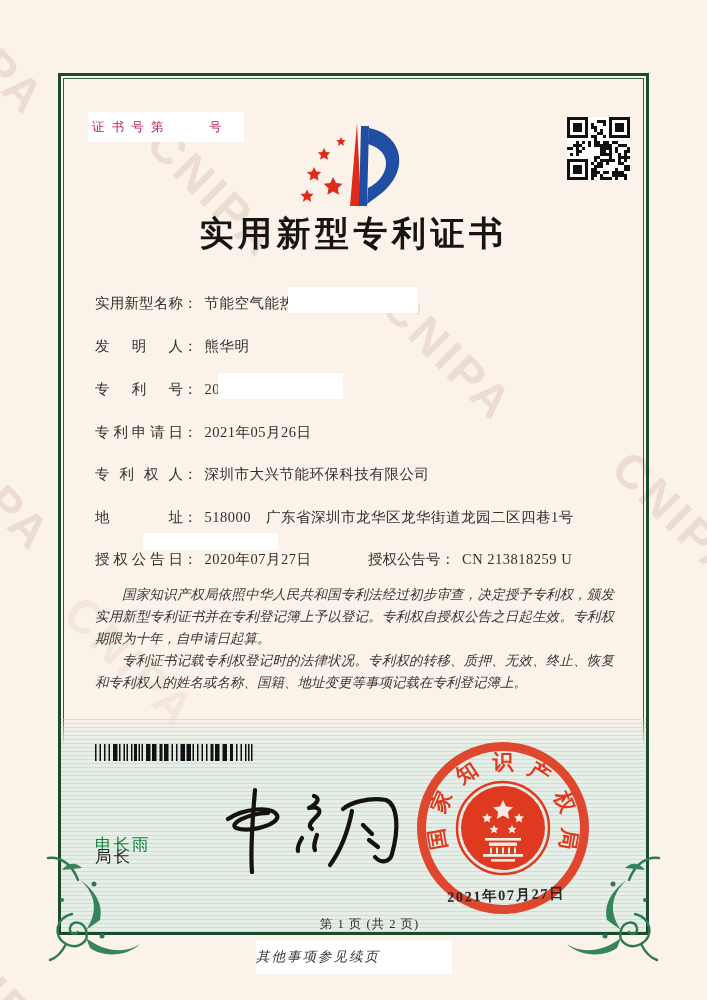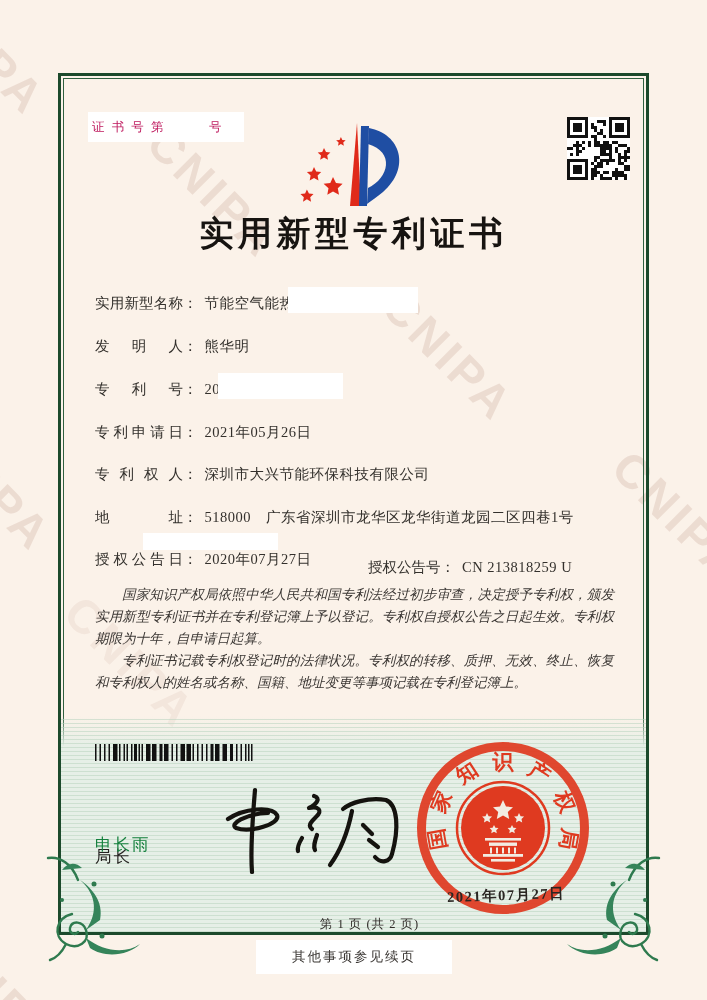--- a/index.html
+++ b/index.html
@@ -18,38 +18,38 @@
           repeating-linear-gradient(0deg, rgba(184,211,190,.55) 0 1px, rgba(184,211,190,0) 1px 4px),
           linear-gradient(180deg, rgba(230,240,231,0) 0%, #e6efe7 14%, #e6efe7 100%);}
   .logo{position:absolute;left:295px;top:118px;}
   .qr{position:absolute;left:567px;top:117px;}
   .title{position:absolute;left:0;top:211px;width:707px;text-align:center;font-size:34px;
          font-weight:600;letter-spacing:4.5px;color:#171411;}
   .fields{position:absolute;left:95px;top:291px;width:540px;font-size:14.5px;color:#33302c;}
   .frow{position:absolute;left:0;white-space:nowrap;line-height:24px;}
   .flabel{display:inline-block;width:88px;text-align:justify;text-align-last:justify;vertical-align:top;}
   .fvalue{margin-left:7px;letter-spacing:0.5px;}
-  .fsecond{position:absolute;left:273px;top:0;white-space:nowrap;margin-top:8px;}
+  .fsecond{position:absolute;left:273px;top:0;white-space:nowrap;}
   .redact{position:absolute;background:#ffffff;}
   .body-text{position:absolute;left:95px;top:584px;width:519px;font-size:13.5px;line-height:22px;
              color:#3a3633;font-style:italic;text-align:justify;}
   .body-text p{margin:0;text-indent:2em;}
   .barcode{position:absolute;left:95px;top:744px;}
   .sig-title{position:absolute;left:95px;top:846px;font-size:16.5px;color:#262422;letter-spacing:2px;}
   .sig-name{position:absolute;left:95px;top:834px;font-size:16.5px;color:#15803d;letter-spacing:2px;}
   .signature{position:absolute;left:198px;top:774px;}
   .seal{position:absolute;left:417px;top:742px;width:172px;height:172px;}
   .seal-ring{position:absolute;inset:0;border:9px solid rgba(223,58,32,.93);border-radius:50%;box-sizing:border-box;}
   .sealch{position:absolute;font-size:21px;font-weight:bold;color:#df3a20;line-height:1;}
   .seal-emblem{position:absolute;left:38px;top:38px;}
   .seal-date{position:absolute;left:415px;top:886px;width:182px;text-align:center;font-size:14.5px;
              color:#2a2622;letter-spacing:1.5px;transform:rotate(-2deg);font-weight:600;}
   .page-num{position:absolute;left:0;top:916px;width:707px;text-align:center;font-size:12.5px;color:#2f2b28;letter-spacing:1px;padding-left:16px;}
   .note-box{position:absolute;left:256px;top:940px;width:196px;height:34px;background:#ffffff;
-            text-align:center;line-height:34px;font-size:13.5px;color:#3a3633;letter-spacing:2px;}
+            line-height:34px;font-size:13.5px;font-style:italic;color:#3a3633;letter-spacing:2px;}
   .orn{position:absolute;width:105px;height:128px;}
   .orn-l{left:42px;top:840px;}
   .orn-r{left:560px;top:840px;transform:scaleX(-1);}
 </style>
 </head>
 <body>
 
 <div class="page">
 
   <span class="wm" style="left:-58px;top:-28px">CNIPA</span>

